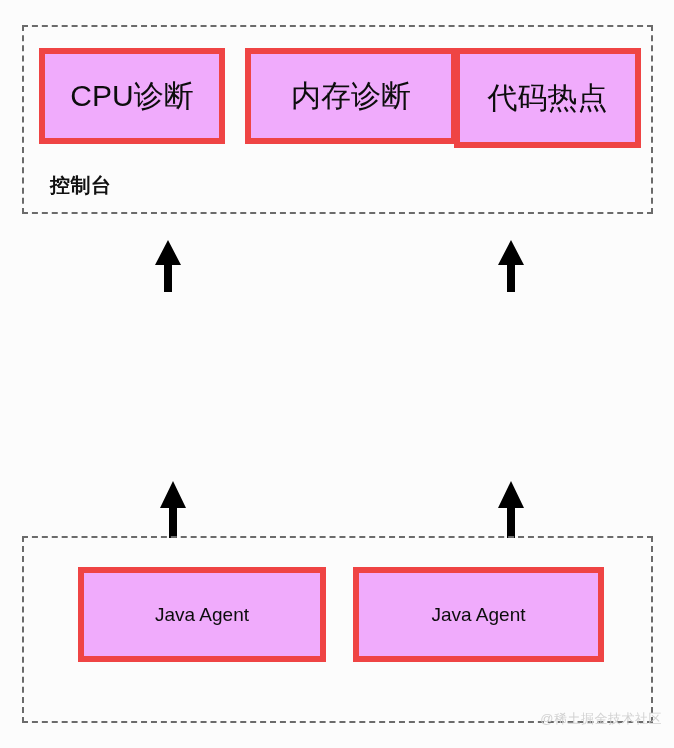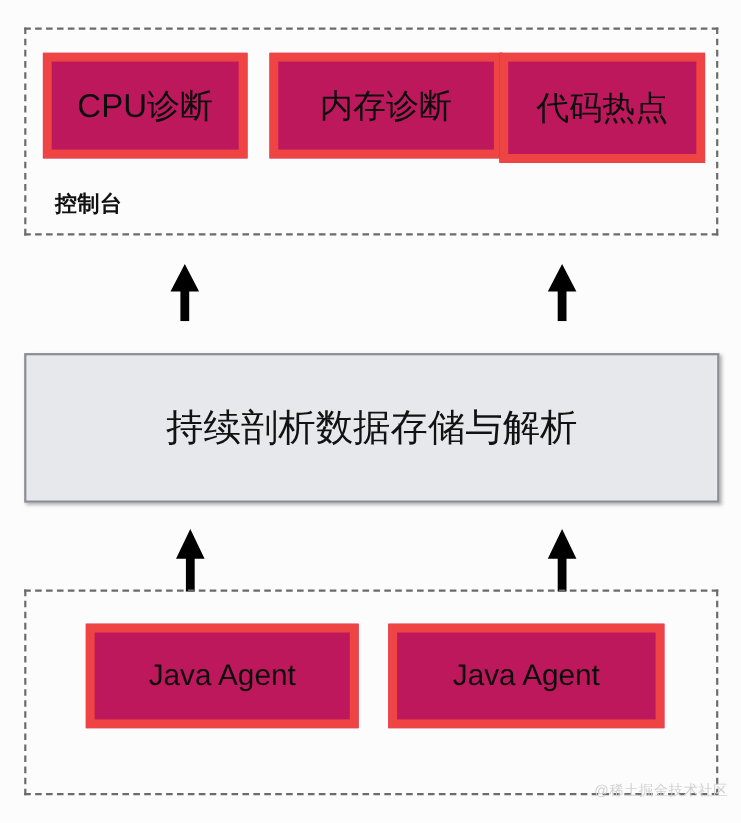--- a/index.html
+++ b/index.html
@@ -51,34 +51,34 @@
   }
   #label-collector {
     left: 50px;
     top: 684px;
   }
 
   
   .node {
     position: absolute;
     box-sizing: border-box;
-    border: 8px solid #ef4444;
-    background: #be185d;
+    border: 6px solid #ef4444;
+    background: #f0abfc;
     display: flex;
     align-items: center;
     justify-content: center;
     color: #0d0d0d;
     white-space: nowrap;
   }
   .node.cn {
     font-size: 30px;
     font-weight: 400;
   }
   .node.en {
-    font-size: 27px;
+    font-size: 19px;
     font-weight: 400;
   }
   #node-cpu      { left: 39px;  top: 48px;  width: 186px; height: 96px; }
   #node-memory   { left: 245px; top: 48px;  width: 212px; height: 96px; }
   #node-hotspot  { left: 454px; top: 48px;  width: 187px; height: 100px; }
   #node-agent-1  { left: 78px;  top: 567px; width: 248px; height: 95px; }
   #node-agent-2  { left: 353px; top: 567px; width: 251px; height: 95px; }
 
   
   #node-storage {
@@ -141,21 +141,20 @@
       <polygon points="20,0 33,25 24,25 24,52 16,52 16,25 7,25" fill="#000000"></polygon>
     </svg>
   </div>
 
   <div class="arrow" id="arrow-up-right">
     <svg width="40" height="52" viewBox="0 0 40 52">
       <polygon points="20,0 33,25 24,25 24,52 16,52 16,25 7,25" fill="#000000"></polygon>
     </svg>
   </div>
 
-  <div id="node-storage">持续剖析数据存储与解析</div>
 
   <div class="arrow" id="arrow-low-left">
     <svg width="40" height="57" viewBox="0 0 40 57">
       <polygon points="20,0 33,27 24,27 24,57 16,57 16,27 7,27" fill="#000000"></polygon>
     </svg>
   </div>
 
   <div class="arrow" id="arrow-low-right">
     <svg width="40" height="57" viewBox="0 0 40 57">
       <polygon points="20,0 33,27 24,27 24,57 16,57 16,27 7,27" fill="#000000"></polygon>

